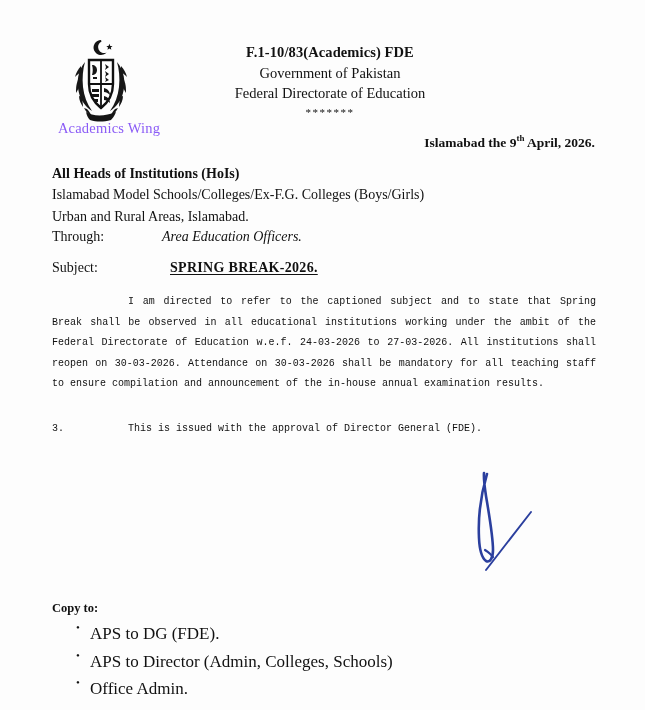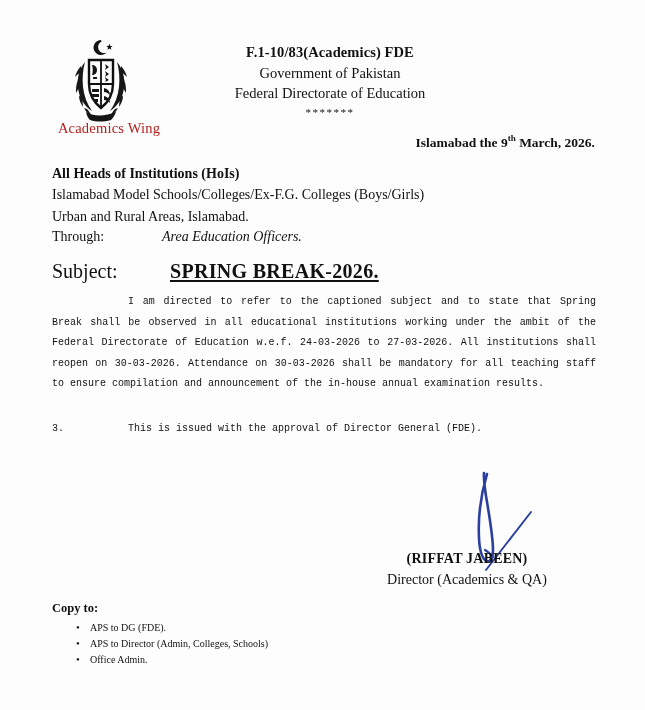--- a/index.html
+++ b/index.html
@@ -30,21 +30,21 @@
   }
   .emblem-wrap svg { display: block; }
   .academics-wing {
     position: absolute;
     left: 44px;
     top: 120px;
     width: 130px;
     text-align: center;
     font-size: 14.5px;
     letter-spacing: 0.2px;
-    color: #b91c1c;
+    color: #8b5cf6;
   }
   .header-center {
     position: absolute;
     left: 170px;
     top: 42px;
     width: 320px;
     text-align: center;
     line-height: 1.42;
   }
   .file-no {
@@ -88,21 +88,21 @@
     position: absolute;
     left: 52px;
     top: 229px;
     font-size: 14px;
     width: 520px;
   }
   .subject-row {
     position: absolute;
     left: 52px;
     top: 260px;
-    font-size: 20px;
+    font-size: 14px;
     width: 520px;
   }
   .label-col {
     display: inline-block;
     width: 110px;
   }
   .through-value {
     font-style: italic;
     text-underline-offset: 2px;
   }
@@ -168,21 +168,21 @@
   }
   .copyto-title { font-weight: bold; font-size: 12.5px; }
   .copyto ul {
     margin: 4px 0 0 0;
     padding-left: 38px;
     list-style: none;
   }
   .copyto li {
     position: relative;
     line-height: 1.62;
-    font-size: 10px;
+    font-size: 17px;
   }
   .copyto li::before {
     content: "\2022";
     position: absolute;
     left: -14px;
     top: -1px;
     font-size: 11px;
   }
 </style>
 </head>
@@ -232,21 +232,21 @@
 
   <div class="academics-wing">Academics Wing</div>
 
   <div class="header-center">
     <div class="file-no">F.1-10/83(Academics) FDE</div>
     <div class="gov-line">Government of Pakistan</div>
     <div class="dir-line">Federal Directorate of Education</div>
     <div class="asterisks">*******</div>
   </div>
 
-  <div class="date-line"><span>Islamabad the 9</span><sup>th</sup><span> March, 2026.</span></div>
+  <div class="date-line"><span>Islamabad the 9</span><sup>th</sup><span> April, 2026.</span></div>
 
   <div class="addressee">
     <div class="line1">All Heads of Institutions (HoIs)</div>
     <div>Islamabad Model Schools/Colleges/Ex-F.G. Colleges (Boys/Girls)</div>
     <div>Urban and Rural Areas, Islamabad.</div>
   </div>
 
   <div class="through-row">
     <span class="label-col">Through:</span><span class="through-value">Area Education Officers.</span>
   </div>
@@ -263,24 +263,20 @@
   </div>
 
   <div class="signature-ink">
     <svg width="110" height="105" viewBox="0 0 110 105" xmlns="http://www.w3.org/2000/svg">
       <path d="M32 4 C26 24 23 48 24 68 C24.5 80 27 88 31 91 C35 93 38 88 38 80 C38 66 34 44 31 26 C29.5 16 28.5 8 29 3" fill="none" stroke="#2b3f9e" stroke-width="2.6" stroke-linecap="round"></path>
       <path d="M30 80 C33 82 36 84 38 87" fill="none" stroke="#2b3f9e" stroke-width="2.2" stroke-linecap="round"></path>
       <path d="M76 42 L31 100" fill="none" stroke="#2b3f9e" stroke-width="1.9" stroke-linecap="round"></path>
     </svg>
   </div>
 
-  <div class="sign-block">
-    <div class="sign-name">(RIFFAT JABEEN)</div>
-    <div>Director (Academics &amp; QA)</div>
-  </div>
 
   <div class="copyto">
     <div class="copyto-title">Copy to:</div>
     <ul>
       <li>APS to DG (FDE).</li>
       <li>APS to Director (Admin, Colleges, Schools)</li>
       <li>Office Admin.</li>
     </ul>
   </div>
 

